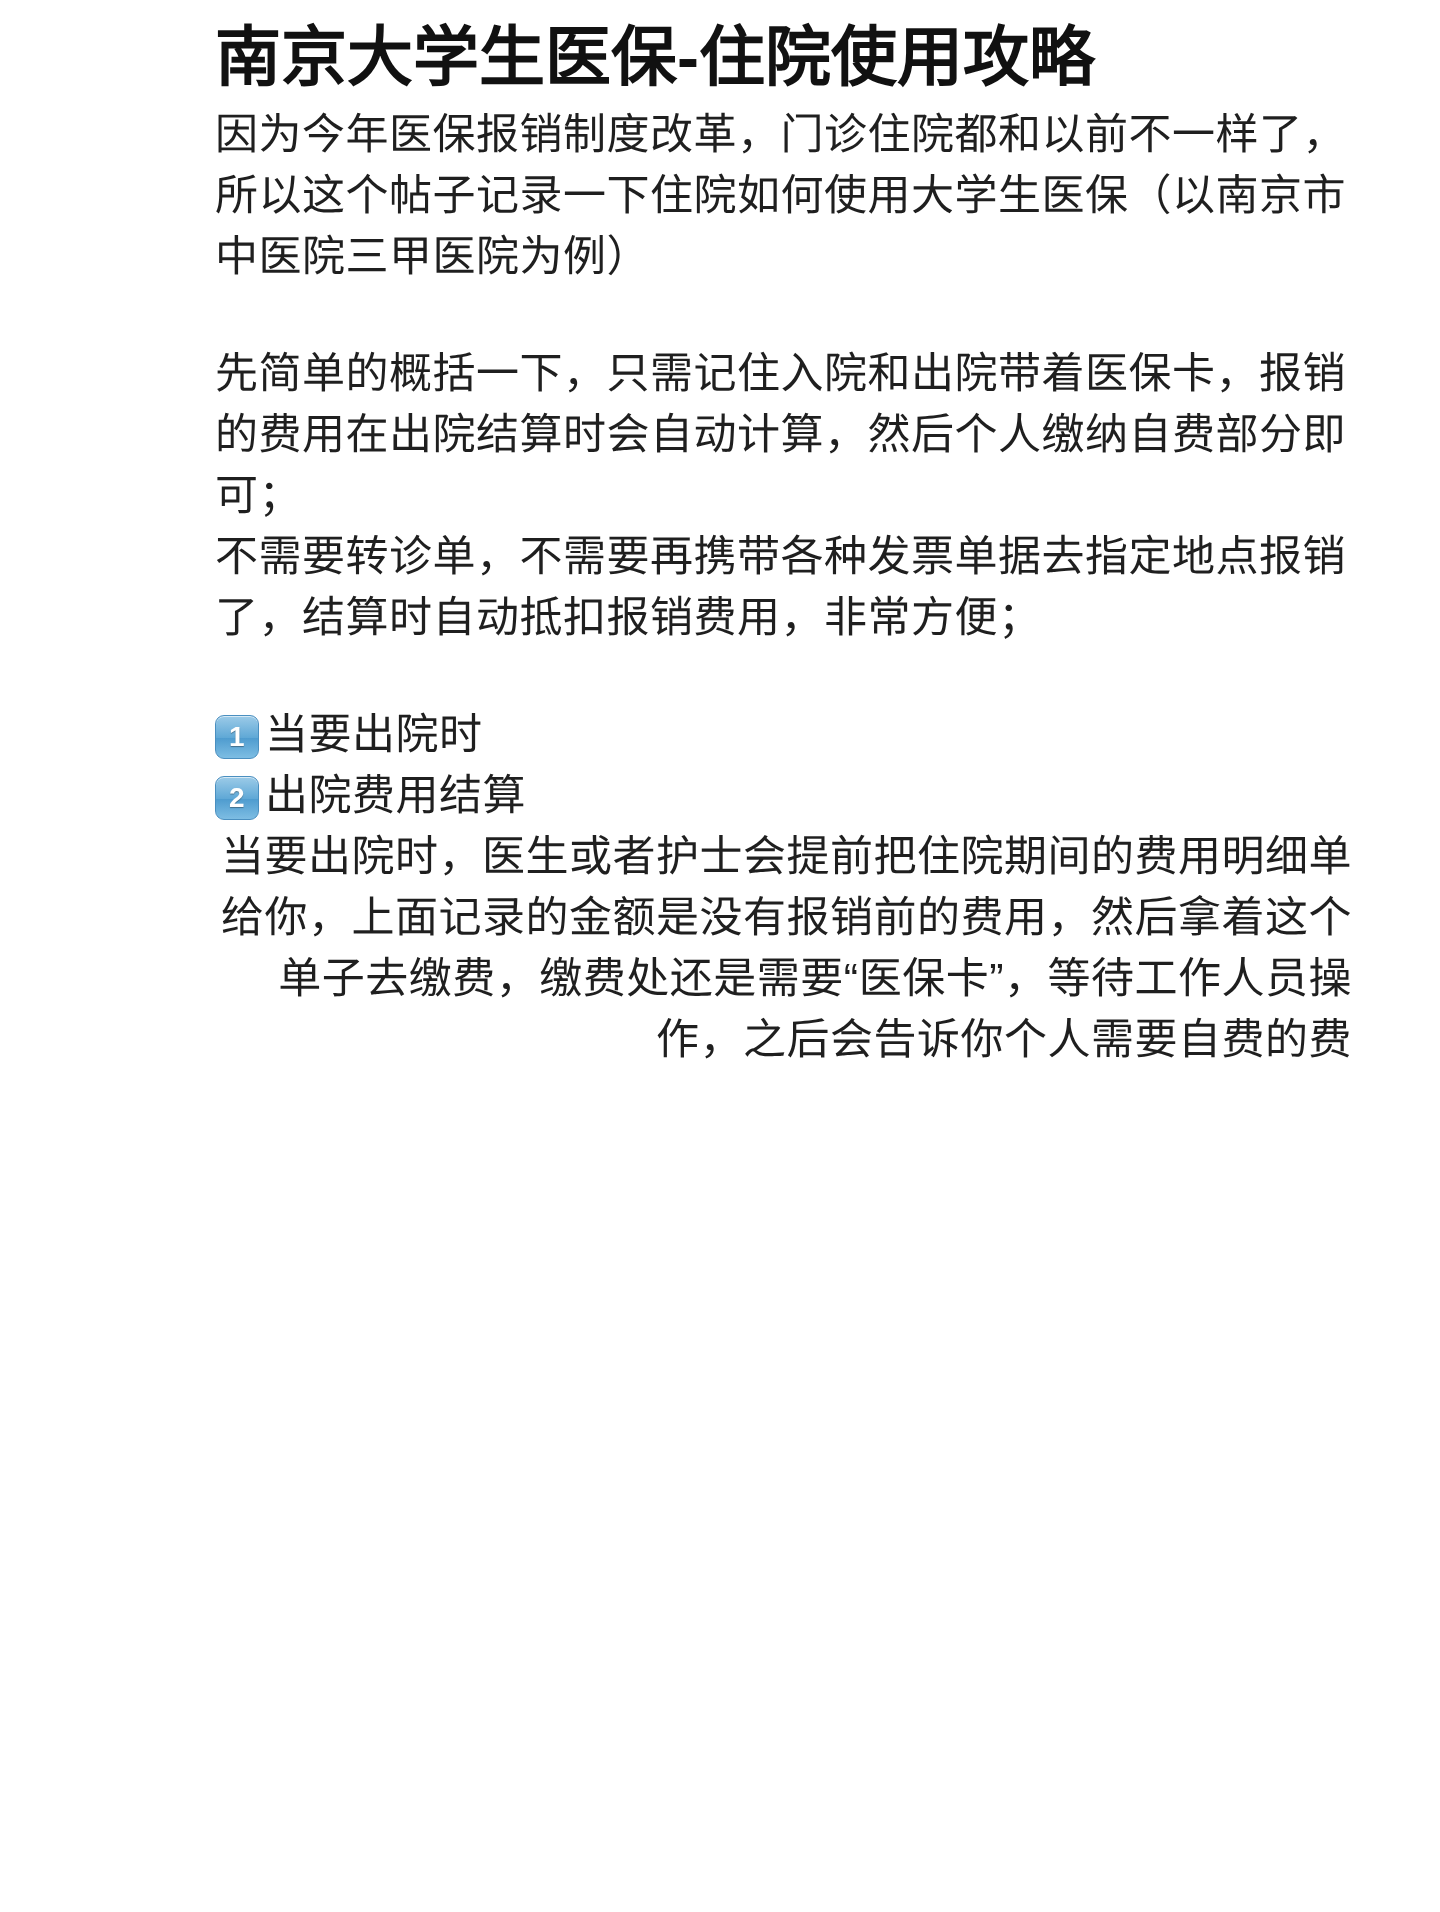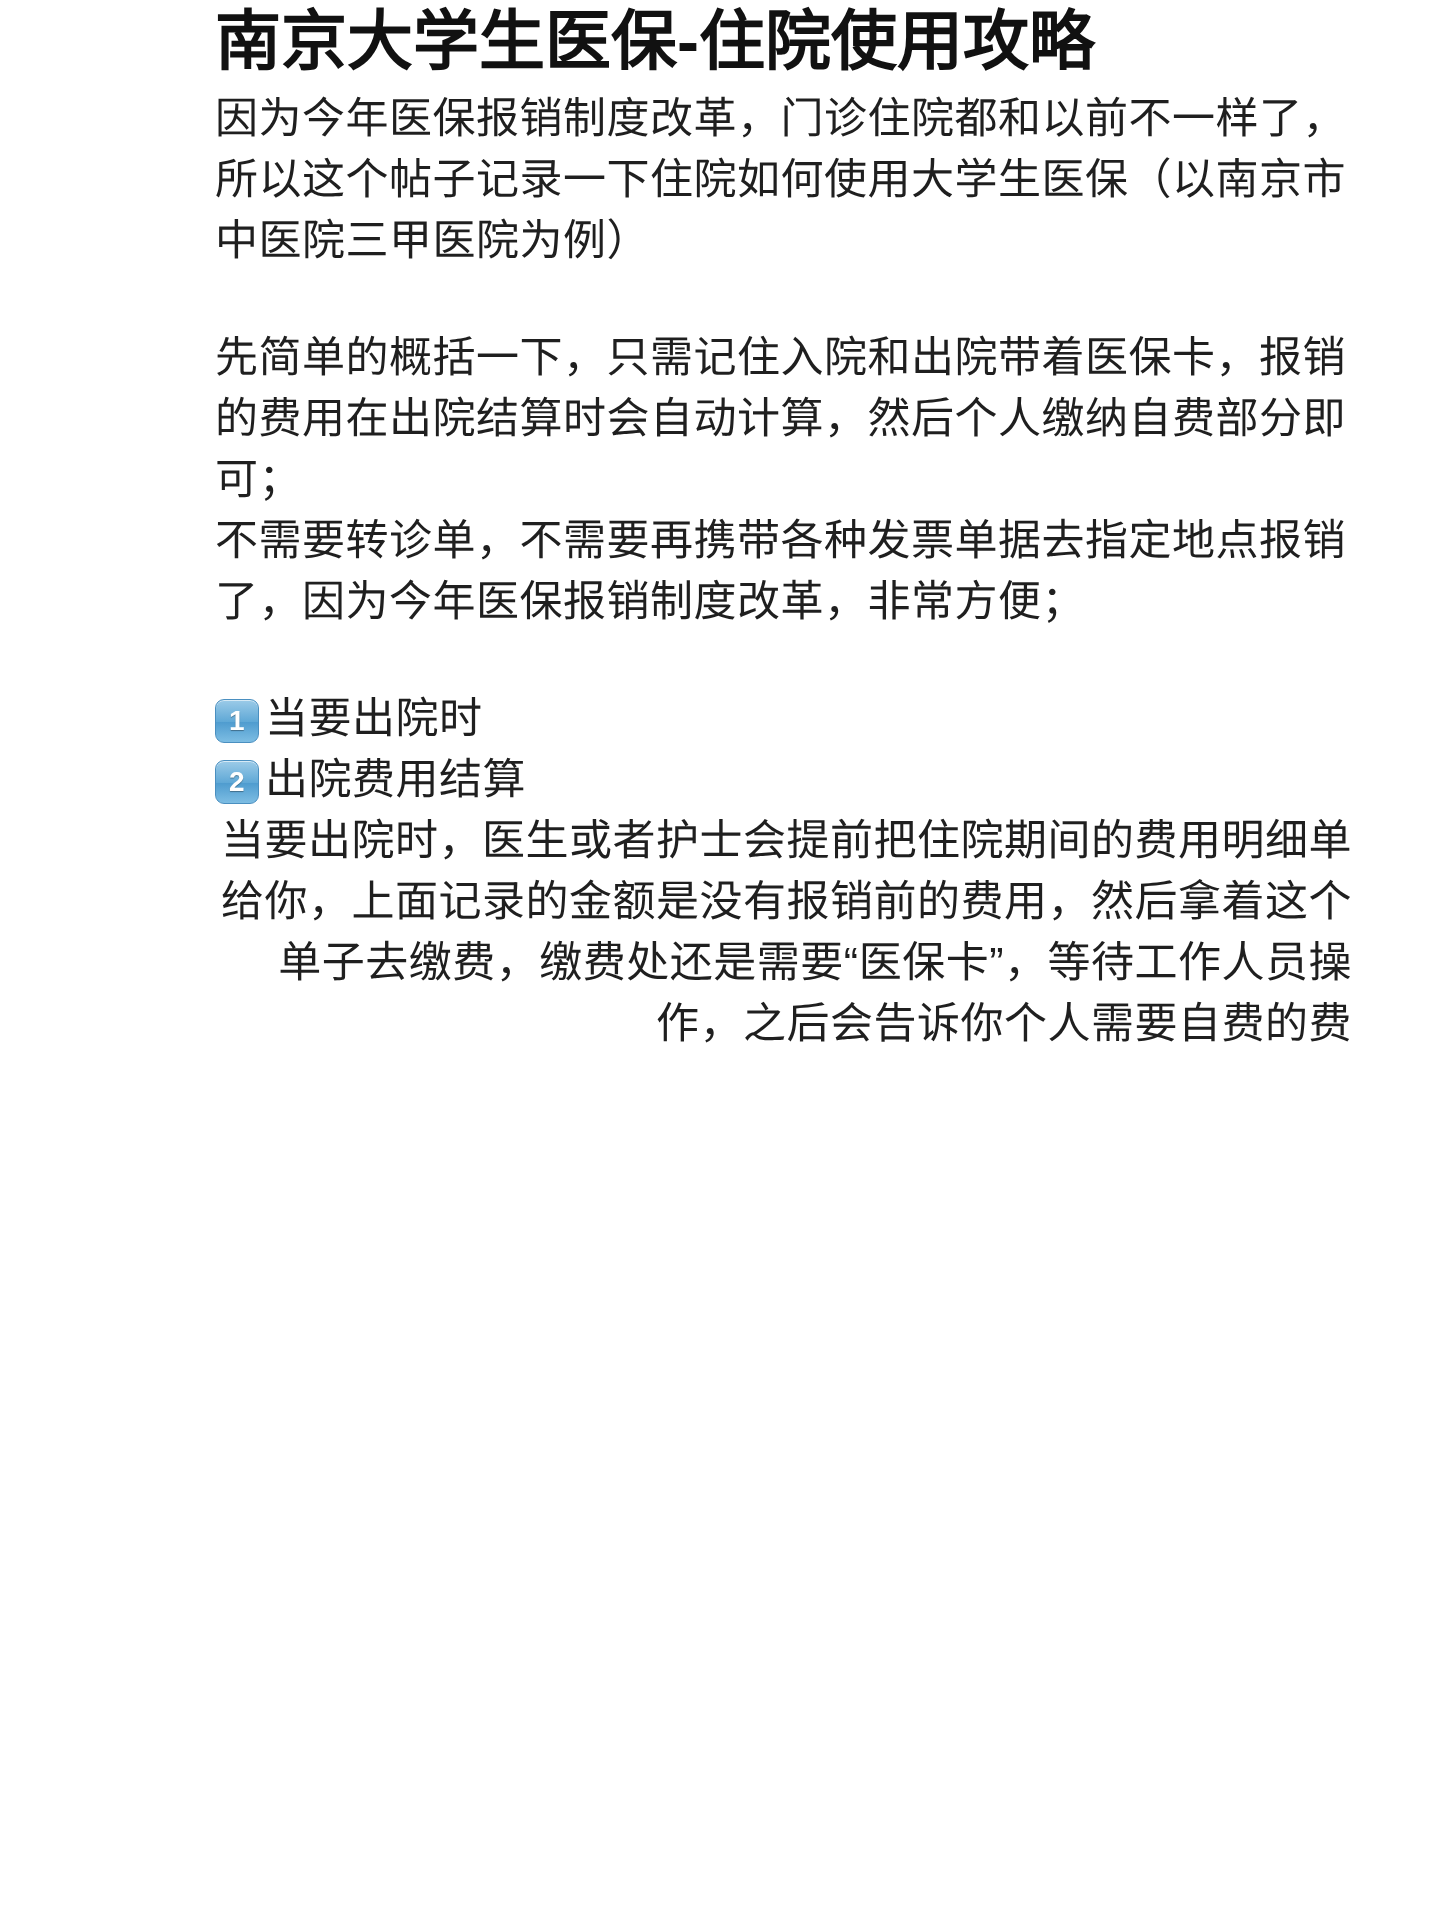--- a/index.html
+++ b/index.html
@@ -20,21 +20,21 @@
     height: 1912px;
     padding: 0 88px 0 215px;
     background: #ffffff;
   }
   .article-title {
     font-size: 66px;
     line-height: 1.22;
     font-weight: 700;
     letter-spacing: 0px;
     margin: 0;
-    padding-top: 1px;
+    padding-top: 17px;
     color: #111111;
     font-family: "Liberation Sans", "DejaVu Sans", sans-serif;
   }
   .body-block {
     font-size: 43px;
     line-height: 1.42;
     font-weight: 400;
     color: #1f1f1f;
     margin: 0;
     letter-spacing: 0.5px;
@@ -91,21 +91,21 @@
 
 <div class="page">
 
   <h1 class="article-title">南京大学生医保-住院使用攻略</h1>
 
   <p class="body-block para intro">因为今年医保报销制度改革，门诊住院都和以前不一样了，所以这个帖子记录一下住院如何使用大学生医保（以南京市中医院三甲医院为例）</p>
 
   <div class="gap-large"></div>
 
   <p class="body-block para">先简单的概括一下，只需记住入院和出院带着医保卡，报销的费用在出院结算时会自动计算，然后个人缴纳自费部分即可；</p>
-  <p class="body-block para">不需要转诊单，不需要再携带各种发票单据去指定地点报销了，因为今年医保报销制度改革，非常方便；</p>
+  <p class="body-block para">不需要转诊单，不需要再携带各种发票单据去指定地点报销了，结算时自动抵扣报销费用，非常方便；</p>
 
   <div class="gap-large"></div>
 
   <div class="section-heading">
     <span class="num-badge">1</span>
     <span class="heading-text">当要出院时</span>
   </div>
 
   <div class="section-heading">
     <span class="num-badge">2</span>

